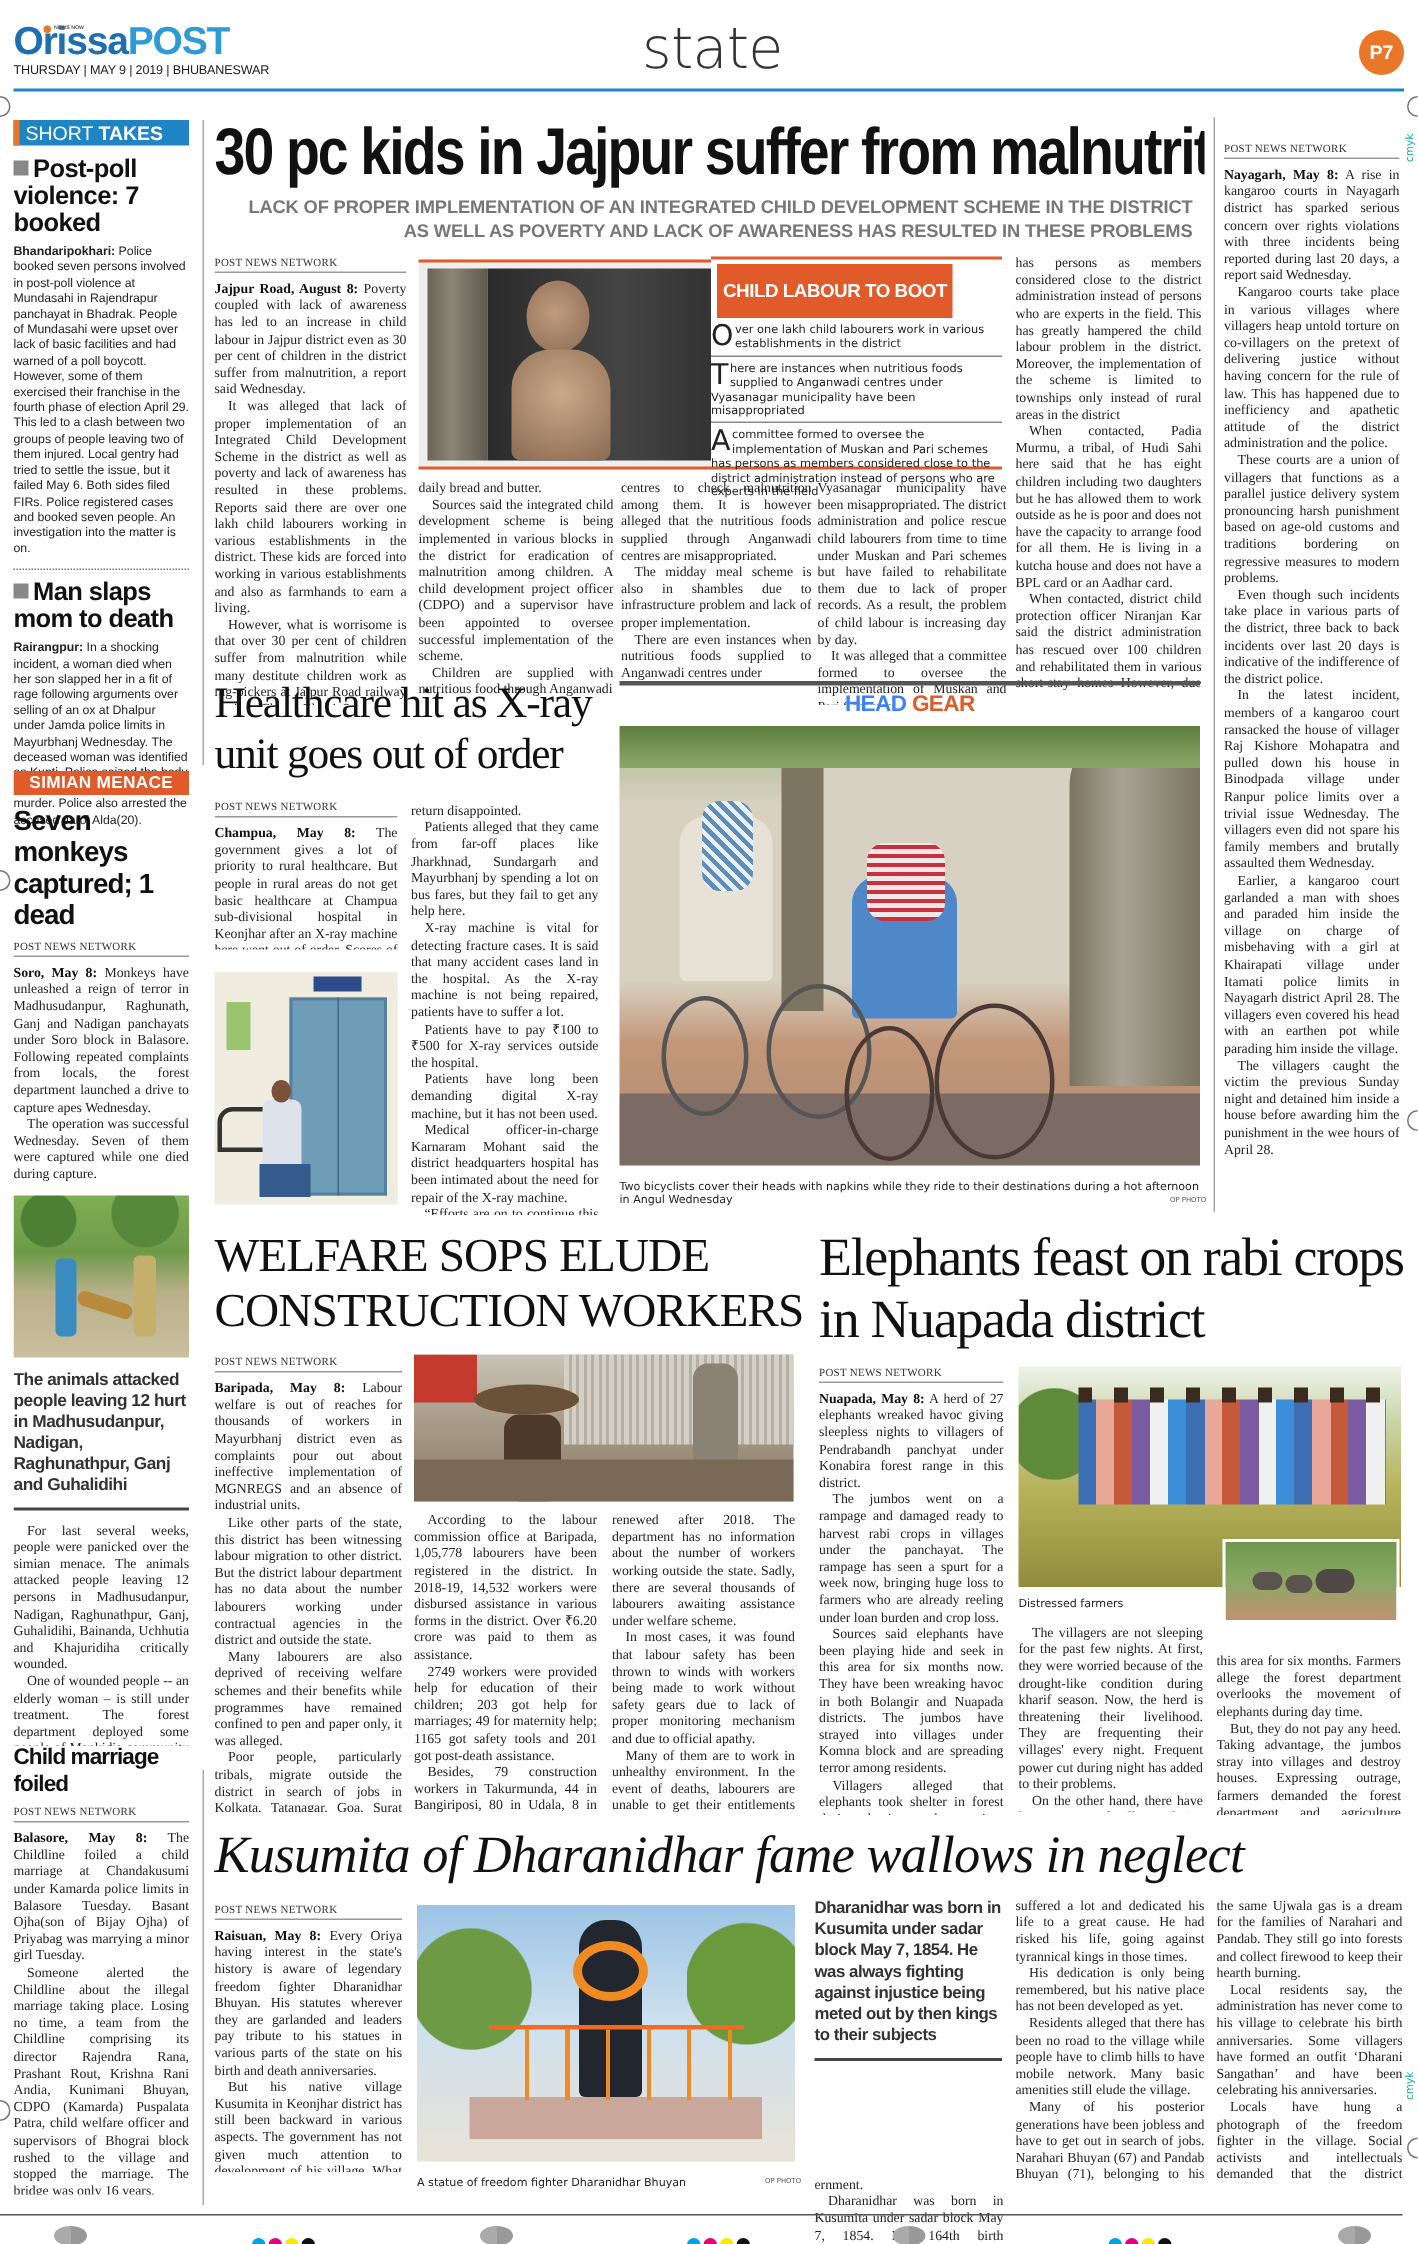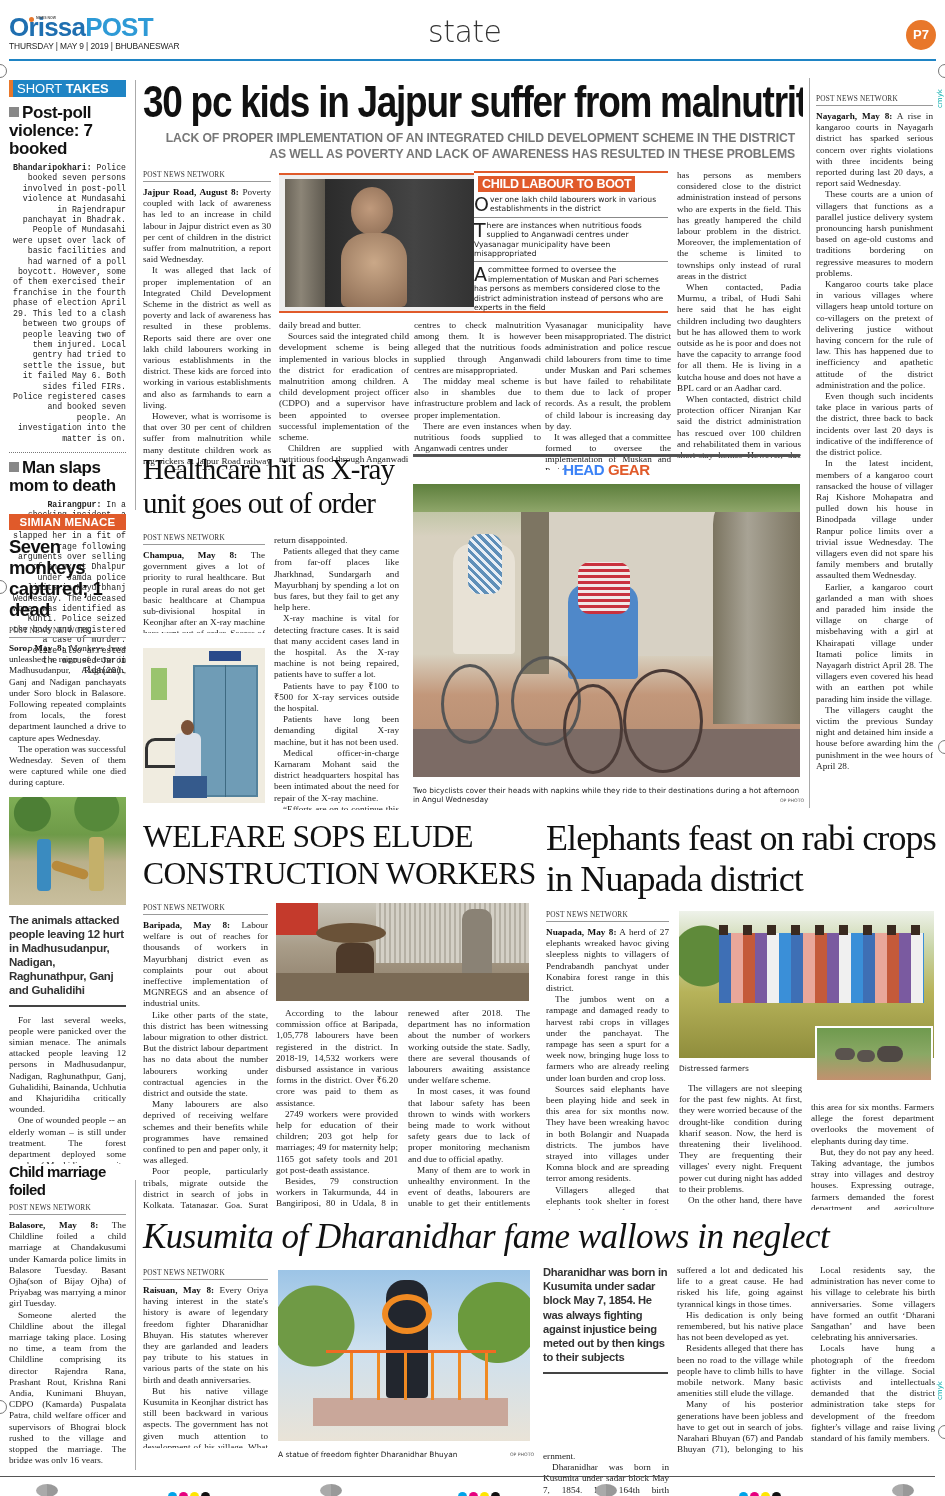--- a/index.html
+++ b/index.html
@@ -5,42 +5,42 @@
 *{box-sizing:border-box;margin:0;padding:0}
 html,body{width:945px;height:1496px;background:#fff;overflow:hidden}
 body{position:relative;font-family:"DejaVu Serif",serif;color:#222}
 .abs{position:absolute}
 .sans{font-family:"Liberation Sans",sans-serif}
 p.body{font-family:"Liberation Serif",serif;font-size:9.2px;line-height:11.2px;text-align:justify;color:#222;text-indent:9px;hyphens:auto}
 p.body.first{text-indent:0}
 p.body b{font-weight:bold;color:#111}
 .byline{font-family:"Liberation Serif",serif;font-size:7.3px;color:#333;border-bottom:1px solid #999;padding-bottom:2px;margin-bottom:5px;letter-spacing:0.2px}
 .col{position:absolute;overflow:hidden}
-.short p{font-family:Liberation Mono, monospace;font-size:8.2px;line-height:10.4px;color:#222;text-align:right}
+.short p{font-family:Liberation Sans, sans-serif;font-size:8.2px;line-height:10.4px;color:#222;text-align:left}
 .short h3{font-family:"Liberation Sans",sans-serif;font-weight:bold;font-size:17px;line-height:18px;color:#111;letter-spacing:-0.4px}
 .sq{display:inline-block;width:10px;height:10px;background:#888;margin-right:3px;vertical-align:1px}
 .photo{position:absolute;overflow:hidden}
 .caption{font-family:"DejaVu Sans",sans-serif;font-size:7.4px;color:#222;line-height:9px}
 .credit{font-family:"DejaVu Sans",sans-serif;font-size:4.6px;color:#555}
 .rule{position:absolute;background:#444}
 .reg{position:absolute;width:14px;height:14px;border:1px solid #777;border-radius:50%}
 .dots span{display:inline-block;width:9px;height:9px;border-radius:50%;margin-right:2px}
 .gray-oval{position:absolute;width:22px;height:13px;border-radius:50%;background:linear-gradient(90deg,#aaa 50%,#999 50%)}
 </style>
 </head>
 <body>
 
 <div class="abs" style="left:0;top:0;width:945px;height:62px">
   <div class="abs" style="left:9px;top:14px;font-family:'Liberation Sans',sans-serif;font-weight:bold;font-size:26px;line-height:26px;letter-spacing:-0.8px">
     <span style="color:#1f6fb0">Orissa</span><span style="color:#2e9ad6">POST</span>
   </div>
   <div class="abs" style="left:29px;top:17px;width:5px;height:5px;border-radius:50%;background:#e8772a"></div>
   <div class="abs sans" style="left:36px;top:16px;font-size:3.5px;color:#555;font-weight:bold">NEWS NOW</div>
   <div class="abs sans" style="left:9px;top:41px;font-size:8.4px;color:#222;letter-spacing:-0.1px">THURSDAY | MAY 9 | 2019 | BHUBANESWAR</div>
-  <div class="abs" style="left:428px;top:12px;font-family:'DejaVu Sans',sans-serif;font-weight:200;font-size:30px;line-height:40px;color:#333;letter-spacing:-0.5px">state</div>
+  <div class="abs" style="left:428px;top:12px;font-family:'DejaVu Sans',sans-serif;font-weight:200;font-size:38px;line-height:40px;color:#333;letter-spacing:-0.5px">state</div>
   <div class="abs" style="left:906px;top:20px;width:30px;height:30px;border-radius:50%;background:#e8772a;color:#fff;font-family:'Liberation Sans',sans-serif;font-weight:bold;font-size:13px;line-height:30px;text-align:center"><span>P7</span></div>
   <div class="abs" style="left:9px;top:59px;width:927px;height:2px;background:#1f84c4"></div>
 </div>
 
 <div class="abs short" style="left:9px;top:80px;width:117px">
   <div style="background:#1f84c4;border-left:4px solid #e8772a;height:17px;color:#fff;font-family:'Liberation Sans',sans-serif;font-size:13px;line-height:17px;padding-left:4px">
     <span>SHORT </span><b>TAKES</b>
   </div>
   <div style="margin-top:7px">
     <h3><span class="sq"></span><span>Post-poll violence: 7 booked</span></h3>
@@ -106,21 +106,21 @@
   <p class="body">Sources said the integrated child development scheme is being implemented in various blocks in the district for eradication of malnutrition among children. A child development project officer (CDPO) and a supervisor have been appointed to oversee successful implementation of the scheme.</p>
   <p class="body">Children are supplied with nutritious food through Anganwadi</p>
 </div>
 <div class="col" style="left:414px;top:320px;width:127px;height:150px">
   <p class="body first">centres to check malnutrition among them. It is however alleged that the nutritious foods supplied through Anganwadi centres are misappropriated.</p>
   <p class="body">The midday meal scheme is also in shambles due to infrastructure problem and lack of proper implementation.</p>
   <p class="body">There are even instances when nutritious foods supplied to Anganwadi centres under</p>
 </div>
 
 <div class="abs" style="left:474px;top:171px;width:194px;height:142px;border-top:2px solid #e05a2a;border-bottom:2px solid #e05a2a">
-  <div style="margin:3px 0 0 4px;display:inline-block;background:#e05a2a;color:#fff;font-family:'Liberation Sans',sans-serif;font-weight:bold;font-size:12.5px;line-height:16px;padding:0 4px;letter-spacing:-0.3px"><span>CHILD LABOUR TO BOOT</span></div>
+  <div style="margin:3px 0 0 4px;display:inline-block;background:#e05a2a;color:#fff;font-family:'Liberation Sans',sans-serif;font-weight:bold;font-size:12.5px;line-height:16px;padding:10px 4px;letter-spacing:-0.3px"><span>CHILD LABOUR TO BOOT</span></div>
   <div style="padding:3px 2px 3px 0;border-bottom:1px solid #888;font-family:'DejaVu Sans',sans-serif;font-size:7.6px;line-height:9.4px">
     <span style="float:left;font-size:19px;line-height:18px;margin-right:1px">O</span><span>ver one lakh child labourers work in various establishments in the district</span>
   </div>
   <div style="padding:3px 2px 3px 0;border-bottom:1px solid #888;font-family:'DejaVu Sans',sans-serif;font-size:7.6px;line-height:9.4px">
     <span style="float:left;font-size:19px;line-height:18px;margin-right:1px">T</span><span>here are instances when nutritious foods supplied to Anganwadi centres under Vyasanagar municipality have been misappropriated</span>
   </div>
   <div style="padding:3px 2px 3px 0;font-family:'DejaVu Sans',sans-serif;font-size:7.6px;line-height:9.4px">
     <span style="float:left;font-size:19px;line-height:18px;margin-right:1px">A</span><span> committee formed to oversee the implementation of Muskan and Pari schemes has persons as members considered close to the district administration instead of persons who are experts in the field</span>
   </div>
 </div>
@@ -132,22 +132,22 @@
 <div class="col" style="left:677px;top:170px;width:124px;height:290px">
   <p class="body first">has persons as members considered close to the district administration instead of persons who are experts in the field. This has greatly hampered the child labour problem in the district. Moreover, the implementation of the scheme is limited to townships only instead of rural areas in the district</p>
   <p class="body">When contacted, Padia Murmu, a tribal, of Hudi Sahi here said that he has eight children including two daughters but he has allowed them to work outside as he is poor and does not have the capacity to arrange food for all them. He is living in a kutcha house and does not have a BPL card or an Aadhar card.</p>
   <p class="body">When contacted, district child protection officer Niranjan Kar said the district administration has rescued over 100 children and rehabilitated them in various short-stay homes However, due to lack of awareness many parents are not sending their children to schools and instead forcing them to work as child labourers.</p>
 </div>
 
 <div class="rule" style="left:809px;top:78px;width:1px;height:730px;background:#aaa"></div>
 <div class="col" style="left:816px;top:78px;width:117px;height:735px">
   <div class="byline" style="margin-top:16px">POST NEWS NETWORK</div>
   <p class="body first"><b>Nayagarh, May 8:</b><span> A rise in kangaroo courts in Nayagarh district has sparked serious concern over rights violations with three incidents being reported during last 20 days, a report said Wednesday.</span></p>
+  <p class="body">Kangaroo courts take place in various villages where villagers heap untold torture on co-villagers on the pretext of delivering justice without having concern for the rule of law. This has happened due to inefficiency and apathetic attitude of the district administration and the police.</p>
   <p class="body">These courts are a union of villagers that functions as a parallel justice delivery system pronouncing harsh punishment based on age-old customs and traditions bordering on regressive measures to modern problems.</p>
-  <p class="body">Kangaroo courts take place in various villages where villagers heap untold torture on co-villagers on the pretext of delivering justice without having concern for the rule of law. This has happened due to inefficiency and apathetic attitude of the district administration and the police.</p>
   <p class="body">Even though such incidents take place in various parts of the district, three back to back incidents over last 20 days is indicative of the indifference of the district police.</p>
   <p class="body">In the latest incident, members of a kangaroo court ransacked the house of villager Raj Kishore Mohapatra and pulled down his house in Binodpada village under Ranpur police limits over a trivial issue Wednesday. The villagers even did not spare his family members and brutally assaulted them Wednesday.</p>
   <p class="body">Earlier, a kangaroo court garlanded a man with shoes and paraded him inside the village on charge of misbehaving with a girl at Khairapati village under Itamati police limits in Nayagarh district April 28. The villagers even covered his head with an earthen pot while parading him inside the village.</p>
   <p class="body">The villagers caught the victim the previous Sunday night and detained him inside a house before awarding him the punishment in the wee hours of April 28.</p>
 
 </div>
 
 <div class="abs" style="left:143px;top:452px;width:260px;font-family:'Liberation Serif',serif;font-size:29px;line-height:34px;color:#111;letter-spacing:-0.8px">Healthcare hit as X-ray unit goes out of order</div>
 <div class="col" style="left:143px;top:533px;width:122px;height:100px">
   <div class="byline">POST NEWS NETWORK</div>
@@ -278,20 +278,21 @@
   <p class="body">Dharanidhar was always fighting against injustice being meted out by then kings to their subjects. He had</p>
 </div>
 <div class="col" style="left:677px;top:1265px;width:126px;height:190px">
   <p class="body first">suffered a lot and dedicated his life to a great cause. He had risked his life, going against tyrannical kings in those times.</p>
   <p class="body">His dedication is only being remembered, but his native place has not been developed as yet.</p>
   <p class="body">Residents alleged that there has been no road to the village while people have to climb hills to have mobile network. Many basic amenities still elude the village.</p>
   <p class="body">Many of his posterior generations have been jobless and have to get out in search of jobs. Narahari Bhuyan (67) and Pandab Bhuyan (71), belonging to his family, have not been provided old age pension.</p>
 
 </div>
 <div class="col" style="left:811px;top:1265px;width:124px;height:190px">
+  <p class="body first">the same Ujwala gas is a dream for the families of Narahari and Pandab. They still go into forests and collect firewood to keep their hearth burning.</p>
   <p class="body">Local residents say, the administration has never come to his village to celebrate his birth anniversaries. Some villagers have formed an outfit ‘Dharani Sangathan’ and have been celebrating his anniversaries.</p>
   <p class="body">Locals have hung a photograph of the freedom fighter in the village. Social activists and intellectuals demanded that the district administration take steps for development of the freedom fighter's village and raise living standard of his family members.</p>
 </div>
 
 <div class="rule" style="left:0;top:1476px;width:935px;height:1px;background:#555"></div>
 <div class="abs dots" style="left:168px;top:1486px">
   <span style="background:#00a3e8"></span><span style="background:#e6007e"></span><span style="background:#ffe600"></span><span style="background:#111"></span>
 </div>
 <div class="abs dots" style="left:739px;top:1486px">
   <span style="background:#00a3e8"></span><span style="background:#e6007e"></span><span style="background:#ffe600"></span><span style="background:#111"></span>

